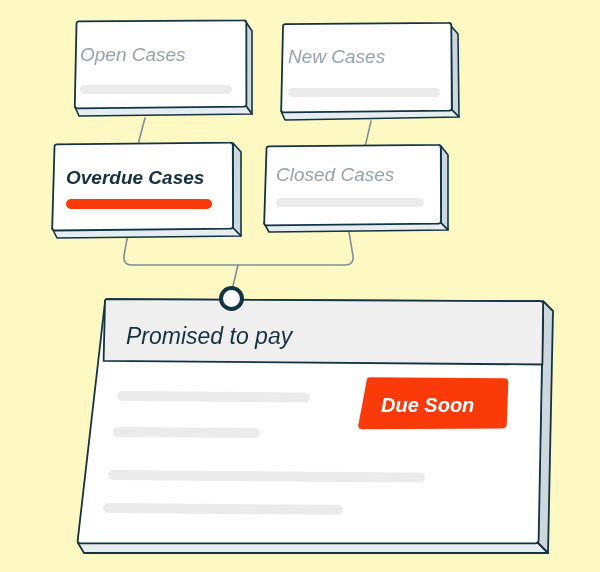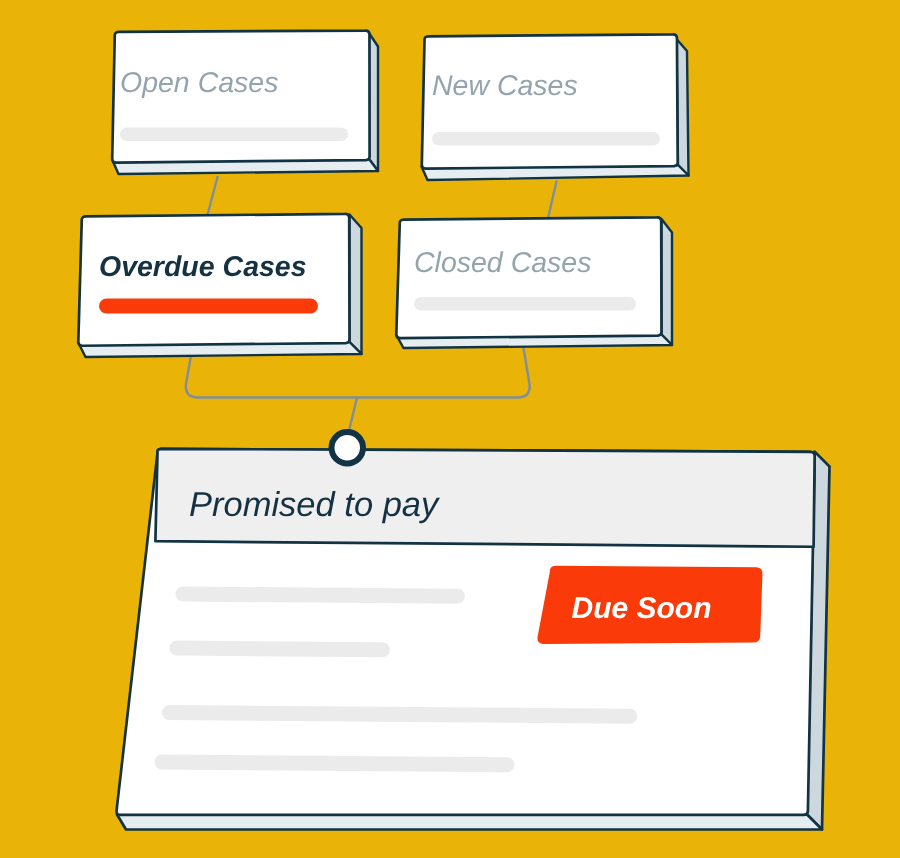--- a/index.html
+++ b/index.html
@@ -4,21 +4,21 @@
 <style>
   html, body {
     margin: 0;
     padding: 0;
     background: #000000;
   }
   #stage {
     position: relative;
     width: 600px;
     height: 572px;
-    background: #eab308;
+    background: #fef9c3;
     overflow: hidden;
     font-family: "Liberation Sans", sans-serif;
   }
   #stage svg {
     position: absolute;
     top: 0;
     left: 0;
     display: block;
   }
   .card-label {

